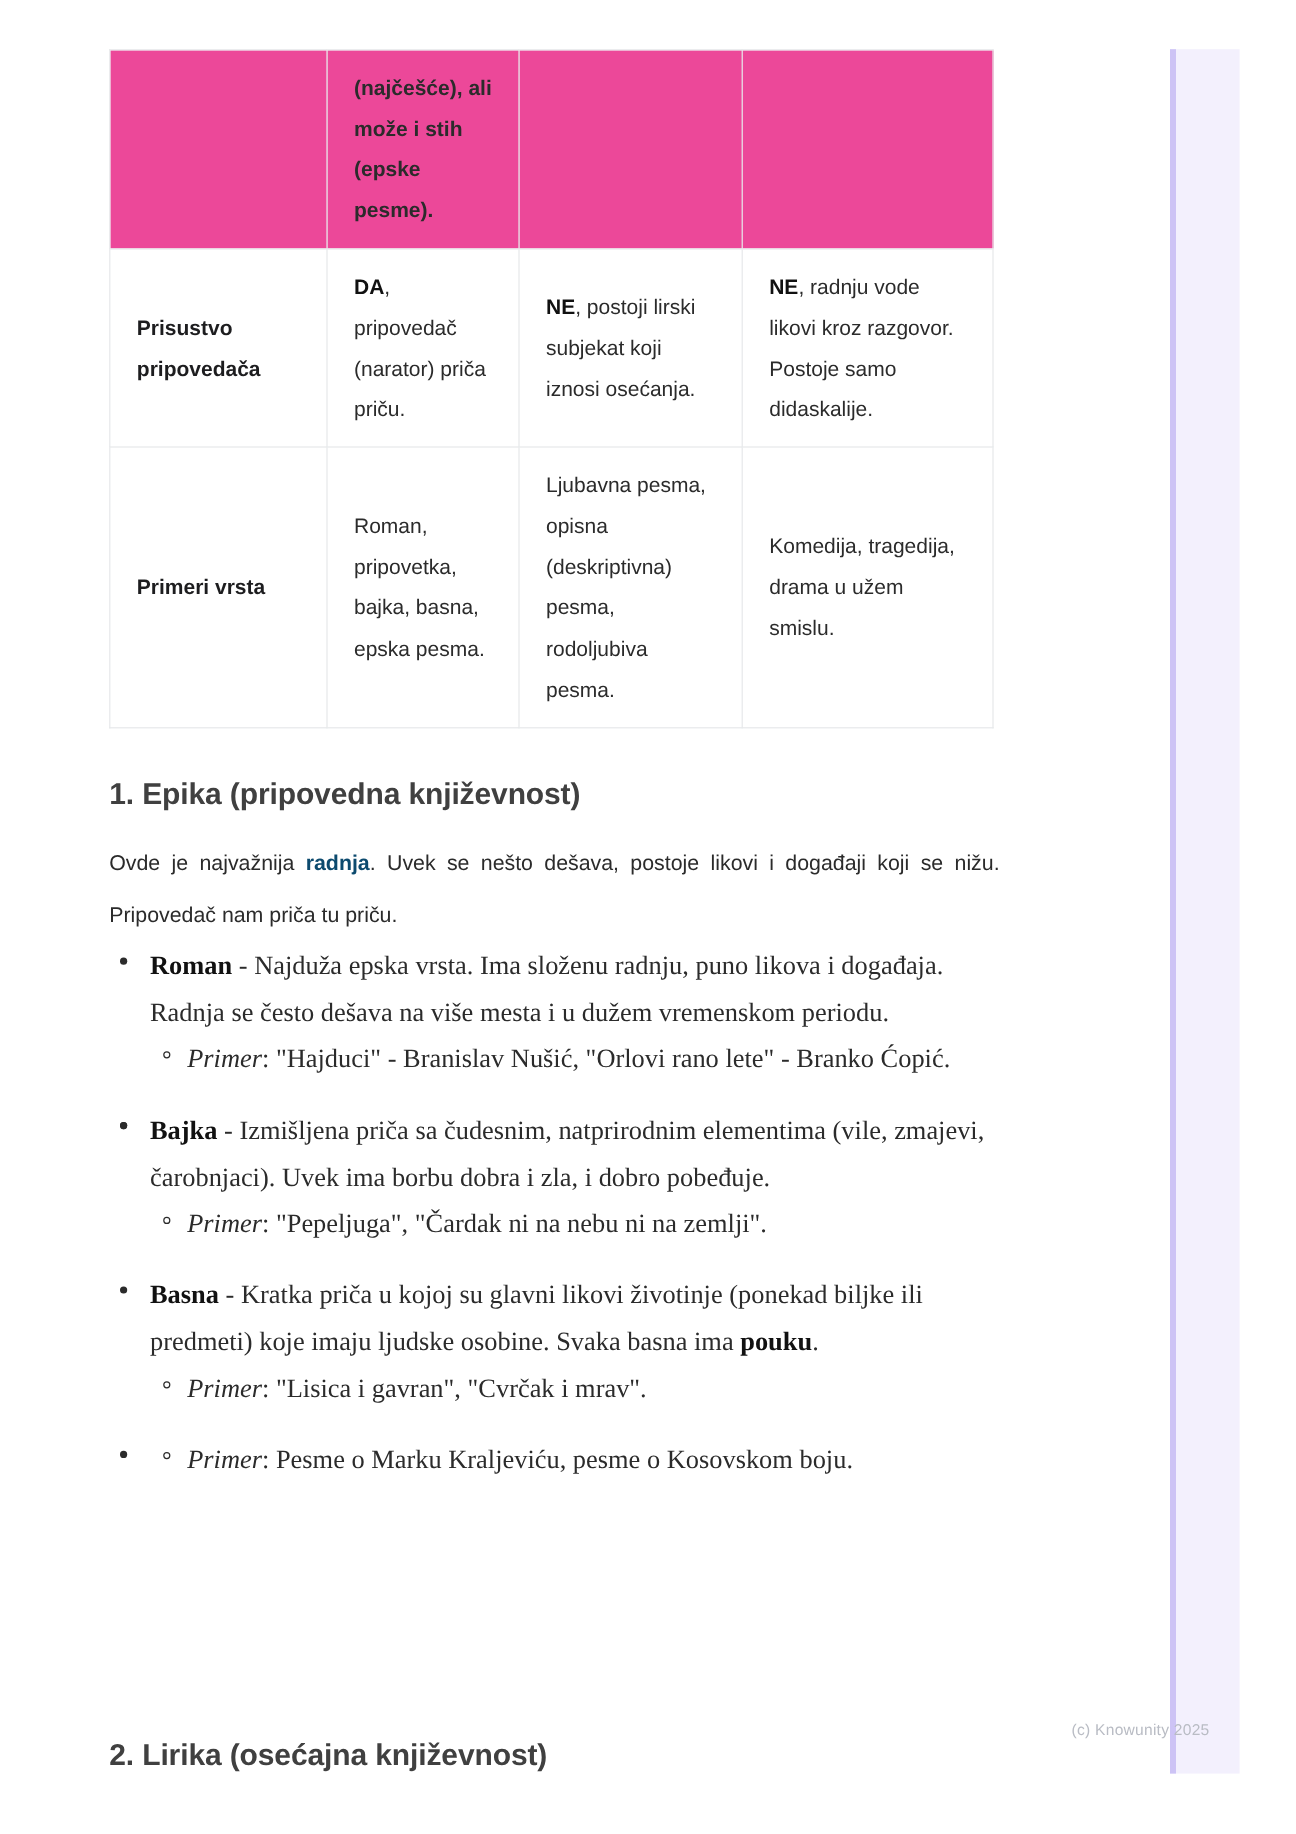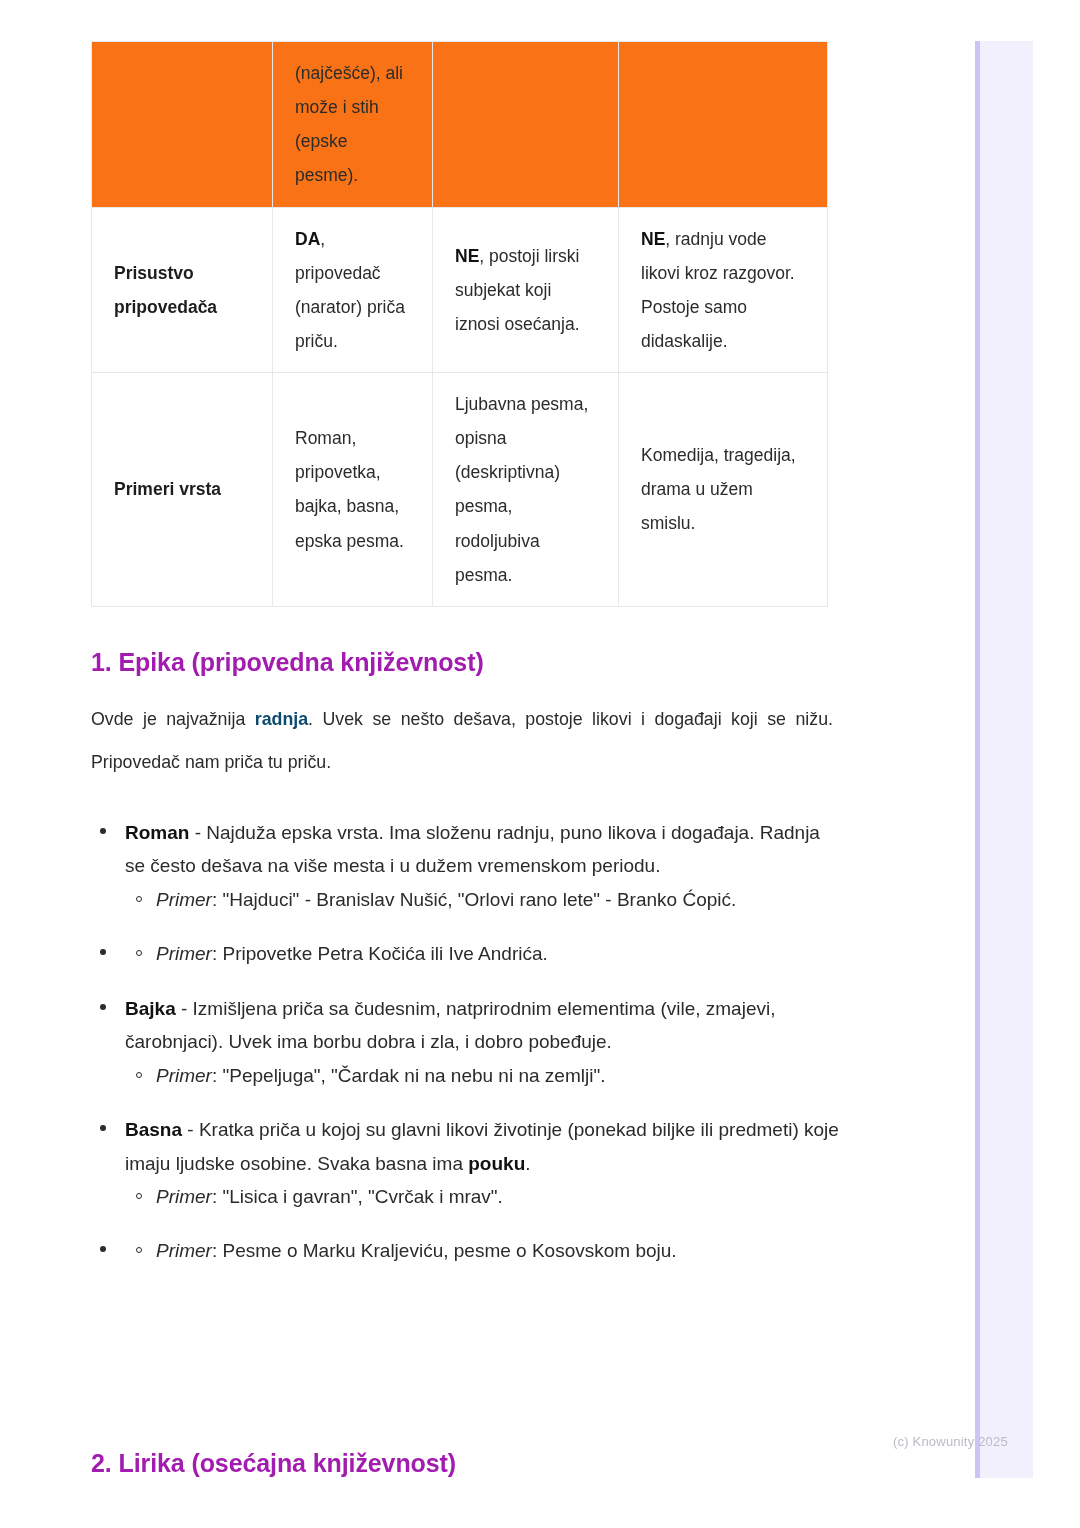--- a/index.html
+++ b/index.html
@@ -65,30 +65,30 @@
   table.compare col.c3 { width: 186px; }
   table.compare col.c4 { width: 209px; }
 
   table.compare td {
     border: 1px solid #e6e8ea;
     padding: 14px 22px;
     vertical-align: middle;
     color: #2b2b2b;
     word-wrap: break-word;
   }
-  table.compare tr.shade td { background: #f97316; }
+  table.compare tr.shade td { background: #ec4899; font-weight: bold; }
   table.compare td.rowhead {
     font-weight: bold;
     color: #1d1d1f;
   }
   table.compare td b { font-weight: bold; color: #111; }
 
   
   h2.section {
-    color: #a21caf;
+    color: #404040;
     font-size: 25px;
     font-weight: bold;
     margin: 0;
     letter-spacing: -0.1px;
   }
   #h-epika { position: absolute; left: 91px; top: 648px; }
   #h-lirika { position: absolute; left: 91px; top: 1405px; margin-top: 44px; }
 
   
   p.body {
@@ -101,26 +101,27 @@
     line-height: 2.4;
     text-align: justify;
     color: #2b2b2b;
   }
   p.body b { font-weight: bold; color: #0c4a6e; }
 
   
   ul.topics {
     position: absolute;
     left: 91px;
-    top: 816px;
+    top: 786px;
     width: 750px;
     margin: 0;
     padding: 0;
     list-style: none;
-    font-size: 19px;
+    font-size: 22px;
+    font-family: Liberation Serif, serif;
   }
   ul.topics > li {
     position: relative;
     padding-left: 34px;
     margin-bottom: 21px;
     line-height: 1.76;
   }
   ul.topics > li::before {
     content: "";
     position: absolute;
@@ -213,23 +214,20 @@
 
   <ul class="topics">
     <li>
       <span class="maintext"><b>Roman</b><span> - Najduža epska vrsta. Ima složenu radnju, puno likova i događaja. Radnja se često dešava na više mesta i u dužem vremenskom periodu.</span></span>
       <ul class="sub">
         <li><i>Primer</i><span>: "Hajduci" - Branislav Nušić, "Orlovi rano lete" - Branko Ćopić.</span></li>
       </ul>
     </li>
 
     <li>
-      <ul class="sub">
-        <li><i>Primer</i><span>: Pripovetke Petra Kočića ili Ive Andrića.</span></li>
-      </ul>
     </li>
 
     <li>
       <span class="maintext"><b>Bajka</b><span> - Izmišljena priča sa čudesnim, natprirodnim elementima (vile, zmajevi, čarobnjaci). Uvek ima borbu dobra i zla, i dobro pobeđuje.</span></span>
       <ul class="sub">
         <li><i>Primer</i><span>: "Pepeljuga", "Čardak ni na nebu ni na zemlji".</span></li>
       </ul>
     </li>
 
     <li>

